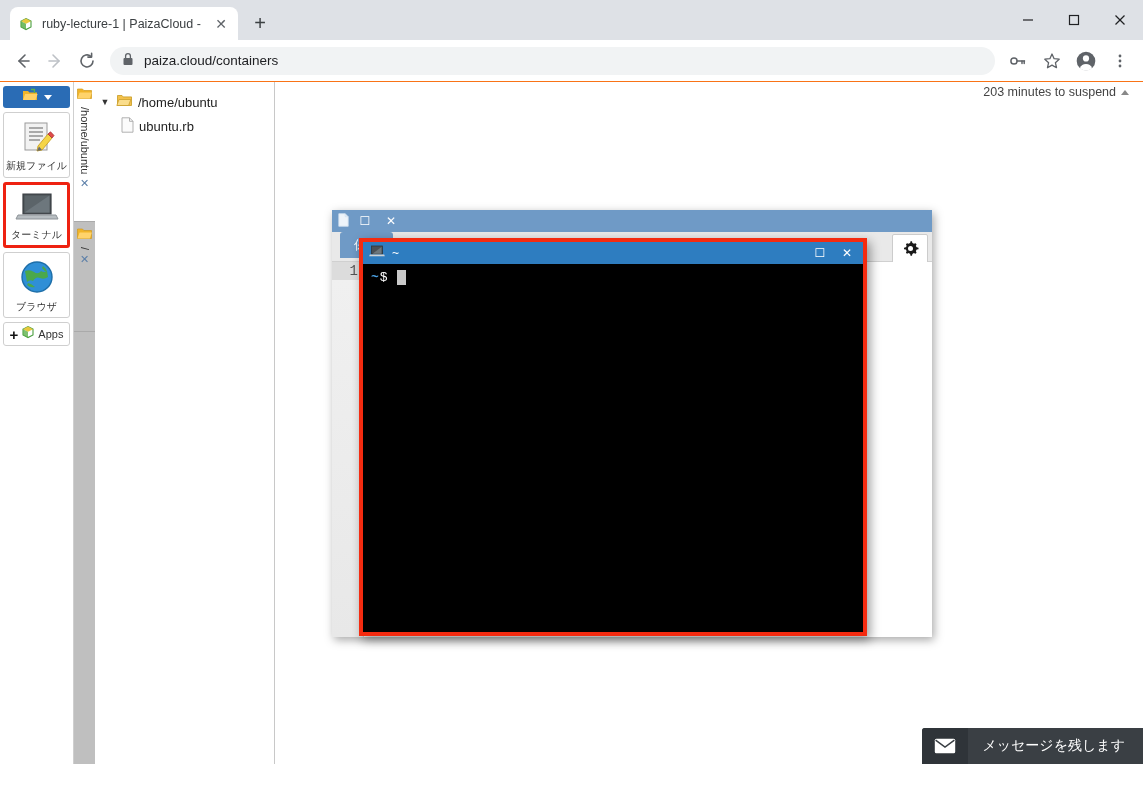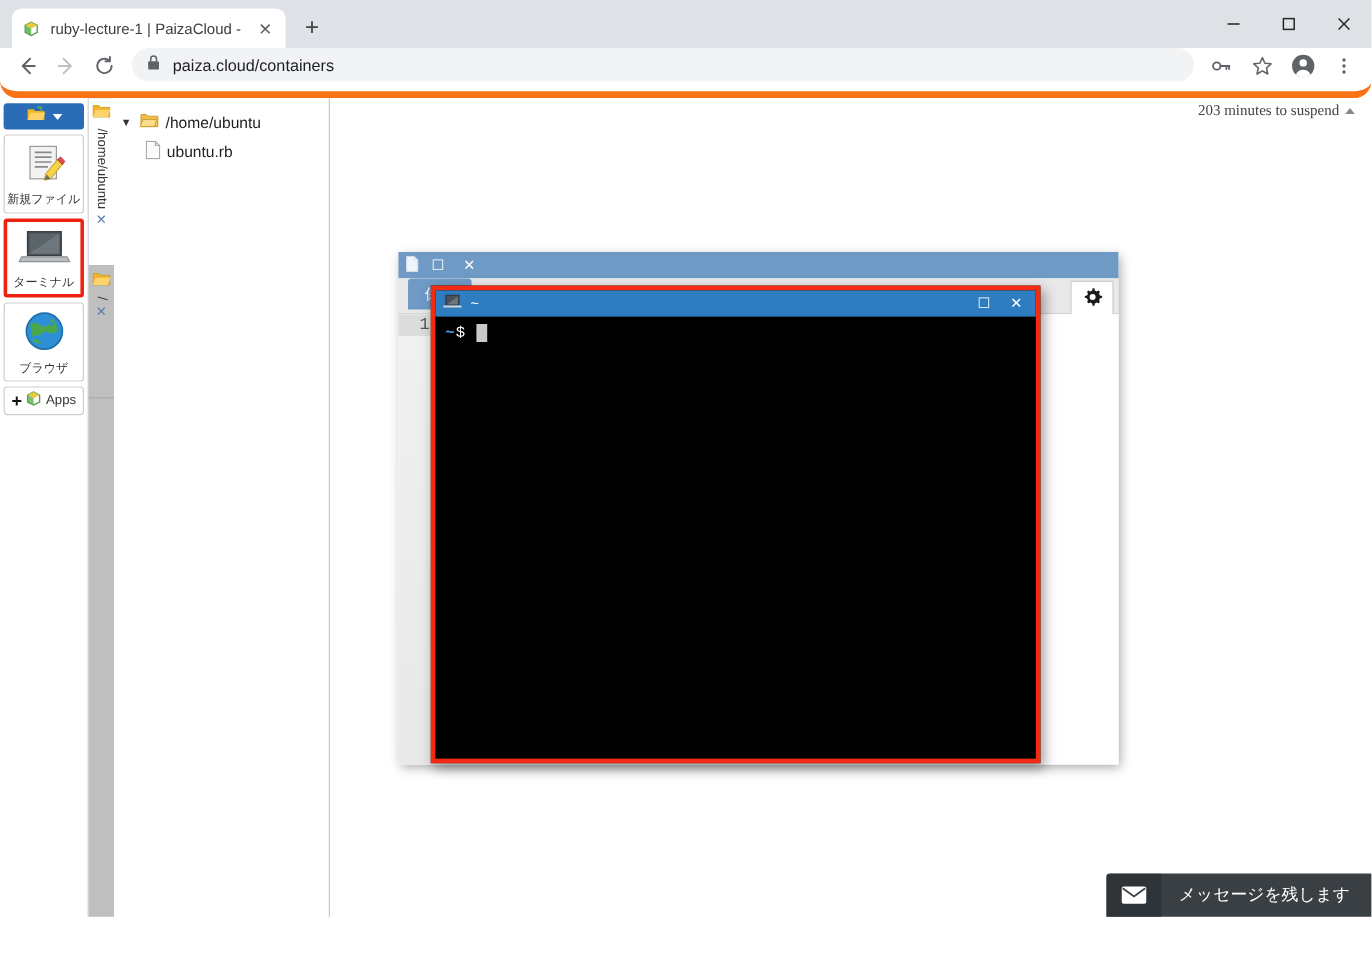--- a/index.html
+++ b/index.html
@@ -42,23 +42,22 @@
     position: absolute; right: 0; top: 0; height: 40px;
     display: flex; align-items: center;
   }
   .wc-btn {
     width: 46px; height: 40px; display: flex; align-items: center;
     justify-content: center; color: #202124;
   }
 
   .toolbar {
     height: 42px; background: #ffffff; display: flex;
-    align-items: flex-start; padding: 0 8px; gap: 2px;
-    border-bottom: 6px solid #f97316;
-    border-radius: 15px;
+    align-items: center; padding: 0 8px; gap: 2px;
+    border-bottom: 1px solid #f97316;
   }
   .tb-icon {
     width: 30px; height: 30px; display: flex; align-items: center;
     justify-content: center; color: #5f6368; flex: none;
   }
   .tb-icon.fwd { color: #bdc1c6; }
   .omnibox {
     flex: 1; height: 28px; background: #f1f3f4; border-radius: 14px;
     display: flex; align-items: center; padding: 0 12px; gap: 10px;
     margin: 0 6px;
@@ -155,21 +154,21 @@
   .tree-row.child { padding-left: 22px; }
   .tw { width: 12px; text-align: center; font-size: 9px; color: #333; }
 
   
   .work {
     position: absolute; left: 276px; top: 0; right: 0; bottom: 0;
     background: #ffffff;
   }
   .suspend {
     position: absolute; right: 14px; top: 3px; font-size: 12.5px;
-    color: #444; display: flex; align-items: center; gap: 5px; font-family: Liberation Serif, serif;
+    color: #444; display: flex; align-items: center; gap: 5px;
   }
   .caret-up-gray {
     width: 0; height: 0; border-left: 4px solid transparent;
     border-right: 4px solid transparent; border-bottom: 5px solid #888;
   }
   .upgrade-btn {
     position: absolute; right: 14px; top: 22px;
     padding: 9px 22px; background: #fff; border: 1px solid #c4c4c4;
     border-radius: 4px; font-size: 17px; color: #333;
   }

